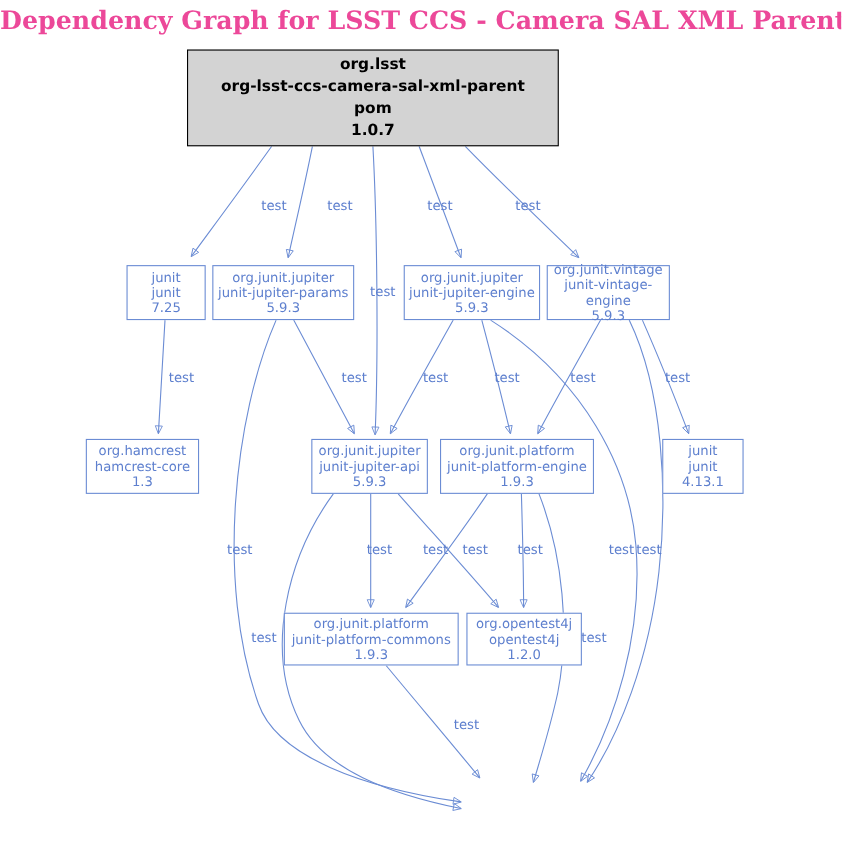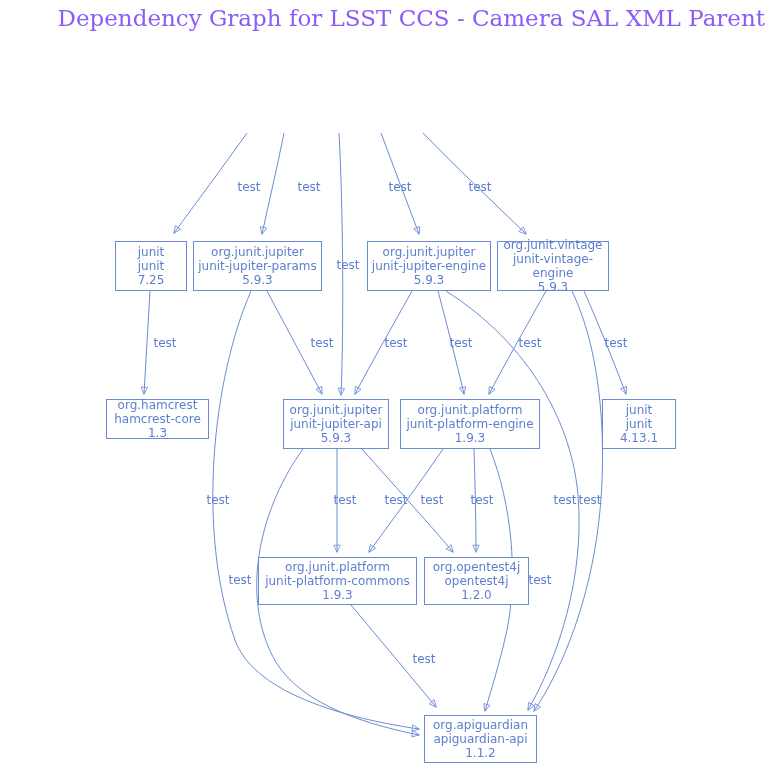--- a/index.html
+++ b/index.html
@@ -3,21 +3,21 @@
 <meta charset="utf-8">
 <style>
   html,body{margin:0;padding:0;background:#fff;}
   .canvas{
     position:relative;width:765px;height:768px;background:#ffffff;
     font-family:"DejaVu Sans","Liberation Sans",sans-serif;overflow:hidden;
   }
   .title{
     position:absolute;top:5px;left:0;width:100%;text-align:right;
     font-family:"DejaVu Serif","Liberation Serif",serif;
-    font-size:23px;font-weight:normal;color:#8b5cf6;white-space:nowrap;
+    font-size:23px;font-weight:bold;color:#ec4899;white-space:nowrap;
   }
   .edges{position:absolute;left:0;top:0;}
   .edges path{fill:none;stroke:#6b8cd4;stroke-width:1;}
   .node{
     position:absolute;display:flex;flex-direction:column;align-items:center;justify-content:center;
     text-align:center;border:1px solid #6b8cd4;background:#fff;color:#5d7fce;
     font-size:12px;line-height:14px;box-sizing:border-box;
   }
   .node.root{
     background:#d3d3d3;border:1px solid #000;color:#000;
@@ -57,20 +57,26 @@
     <path d="M443,449 C420,483 393,519 369,552" marker-end="url(#arr)"></path>
     <path d="M474,449 C475,483 476,518 476,552" marker-end="url(#arr)"></path>
     <path d="M251,291 C213,378 196,530 235,640 C252,688 330,716 419,729" marker-end="url(#arr)"></path>
     <path d="M303,449 C262,505 240,590 272,655 C294,700 355,722 419,735" marker-end="url(#arr)"></path>
     <path d="M446,291 C531,345 572,425 578,495 C585,577 558,658 528,710" marker-end="url(#arr)"></path>
     <path d="M572,291 C603,355 607,450 599,520 C590,600 563,668 534,711" marker-end="url(#arr)"></path>
     <path d="M490,449 C512,505 518,575 507,630 C500,662 492,687 485,711" marker-end="url(#arr)"></path>
     <path d="M351,605 C380,640 409,674 436,707" marker-end="url(#arr)"></path>
   </svg>
 
+  <div class="node root" style="left:170px;top:45px;width:338px;height:88px">
+    <span>org.lsst</span>
+    <span>org-lsst-ccs-camera-sal-xml-parent</span>
+    <span>pom</span>
+    <span>1.0.7</span>
+  </div>
 
   <div class="node" style="left:115px;top:241px;width:72px;height:50px">
     <span>junit</span>
     <span>junit</span>
     <span>7.25</span>
   </div>
 
   <div class="node" style="left:193px;top:241px;width:129px;height:50px">
     <span>org.junit.jupiter</span>
     <span>junit-jupiter-params</span>
@@ -82,21 +88,21 @@
     <span>junit-jupiter-engine</span>
     <span>5.9.3</span>
   </div>
 
   <div class="node" style="left:497px;top:241px;width:112px;height:50px">
     <span>org.junit.vintage</span>
     <span>junit-vintage-engine</span>
     <span>5.9.3</span>
   </div>
 
-  <div class="node" style="left:106px;top:399px;width:103px;height:40px">
+  <div class="node" style="left:78px;top:399px;width:103px;height:50px">
     <span>org.hamcrest</span>
     <span>hamcrest-core</span>
     <span>1.3</span>
   </div>
 
   <div class="node" style="left:283px;top:399px;width:106px;height:50px">
     <span>org.junit.jupiter</span>
     <span>junit-jupiter-api</span>
     <span>5.9.3</span>
   </div>
@@ -118,25 +124,20 @@
     <span>junit-platform-commons</span>
     <span>1.9.3</span>
   </div>
 
   <div class="node" style="left:424px;top:557px;width:105px;height:48px">
     <span>org.opentest4j</span>
     <span>opentest4j</span>
     <span>1.2.0</span>
   </div>
 
-  <div class="node" style="left:424px;top:715px;width:113px;height:48px">
-    <span>org.apiguardian</span>
-    <span>apiguardian-api</span>
-    <span>1.1.2</span>
-  </div>
 
   <span class="elabel" style="left:249px;top:187px">test</span>
   <span class="elabel" style="left:309px;top:187px">test</span>
   <span class="elabel" style="left:348px;top:265px">test</span>
   <span class="elabel" style="left:400px;top:187px">test</span>
   <span class="elabel" style="left:480px;top:187px">test</span>
   <span class="elabel" style="left:165px;top:343px">test</span>
   <span class="elabel" style="left:322px;top:343px">test</span>
   <span class="elabel" style="left:396px;top:343px">test</span>
   <span class="elabel" style="left:461px;top:343px">test</span>

